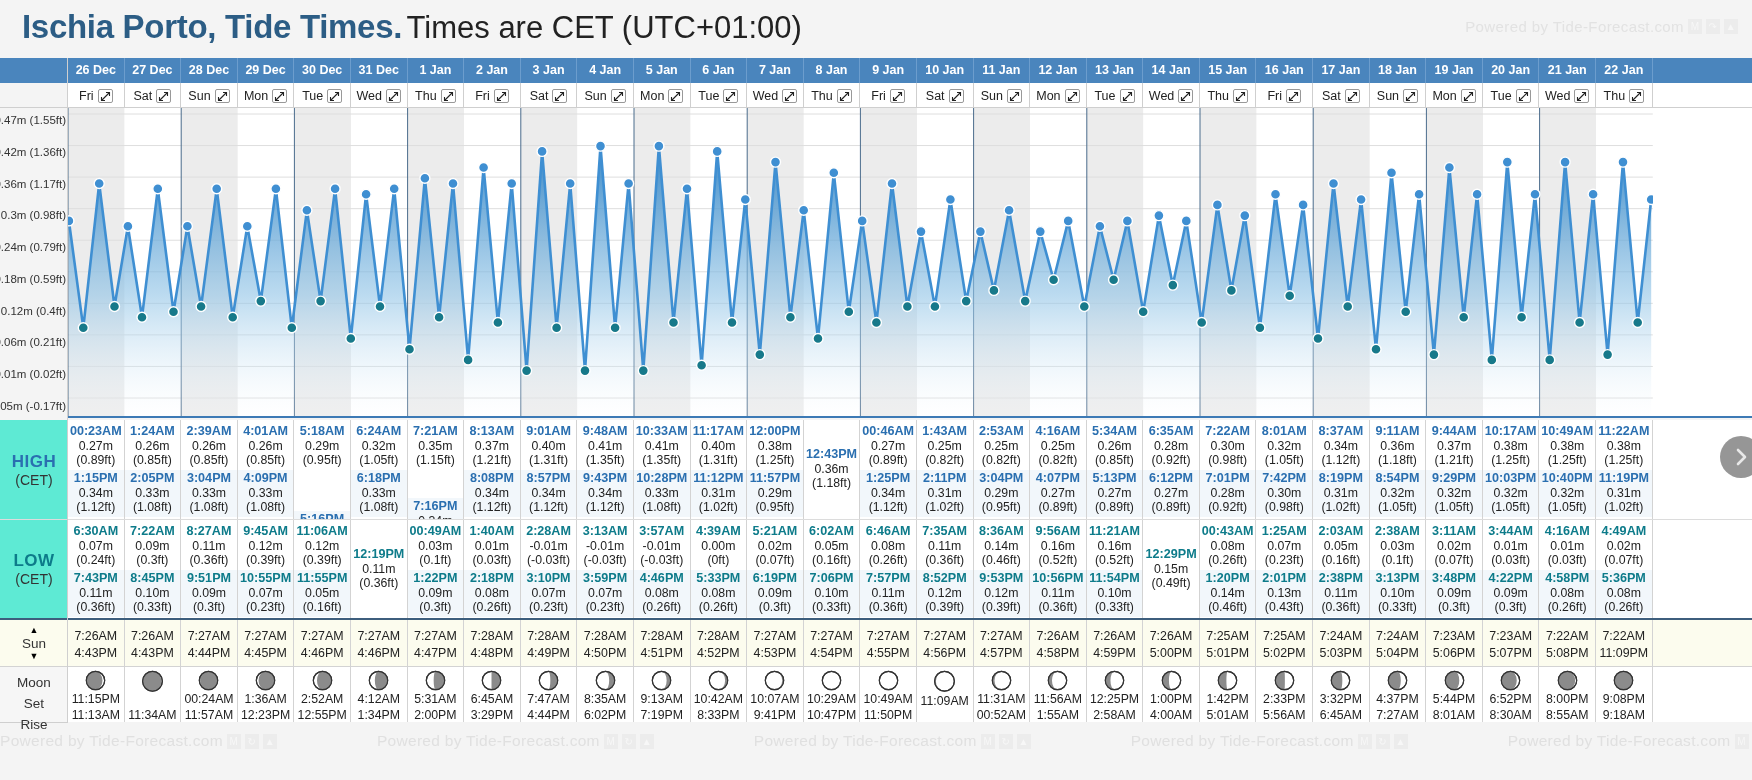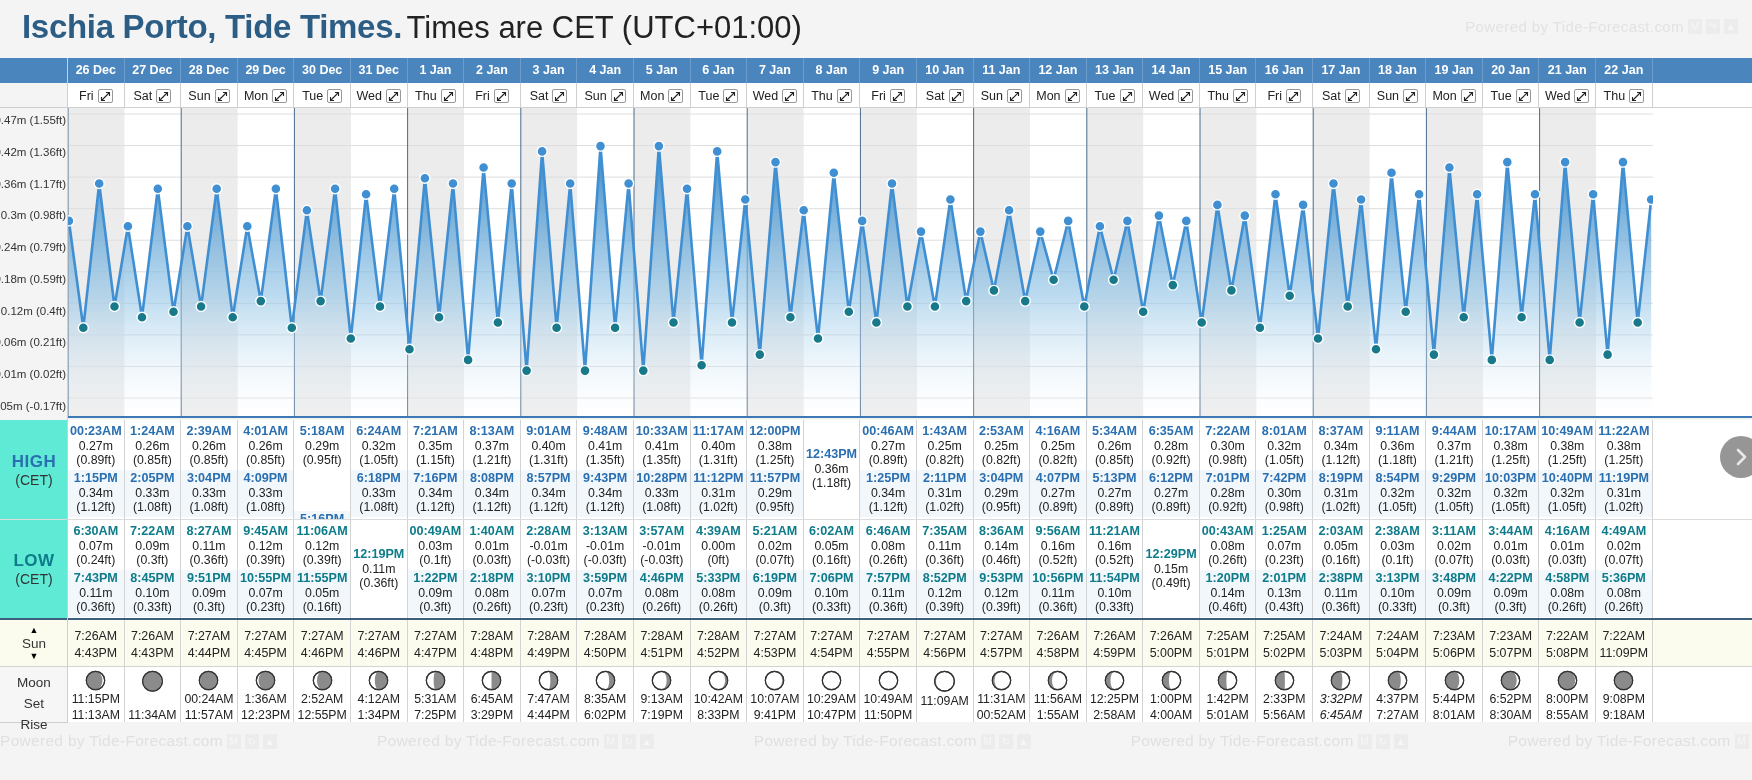--- a/index.html
+++ b/index.html
@@ -749,21 +749,21 @@
           <div class="ttime high-c">6:24AM</div>
           <div class="tmet">0.32m</div>
           <div class="tft">(1.05ft)</div>
         </div>
         <div class="tblock alt">
           <div class="ttime high-c">6:18PM</div>
           <div class="tmet">0.33m</div>
           <div class="tft">(1.08ft)</div>
         </div>
       </div>
-      <div class="tcell" style="width: 56.6px;">
+      <div class="tcell" style="width: 56.6px; gap: 28px;">
         <div class="tblock">
           <div class="ttime high-c">7:21AM</div>
           <div class="tmet">0.35m</div>
           <div class="tft">(1.15ft)</div>
         </div>
         <div class="tblock alt">
           <div class="ttime high-c">7:16PM</div>
           <div class="tmet">0.34m</div>
           <div class="tft">(1.12ft)</div>
         </div>
@@ -1532,21 +1532,21 @@
         <div class="mtime">4:12AM</div>
         <div class="mtime">1:34PM</div>
       </div>
       <div class="mcell" style="width: 56.6px;">
         <svg class="moonglyph" viewBox="0 0 24 24">
           <circle cx="12" cy="12" r="10.5" fill="#ffffff" stroke="#333" stroke-width="1.3"></circle>
           <path d="M 12 1.5 A 10.5 10.5 0 0 1 12 22.5 A 2.10 10.5 0 0 1 12 1.5 Z" fill="#8b8b8b"></path>
           <circle cx="12" cy="12" r="10.5" fill="none" stroke="#333" stroke-width="1.3"></circle>
         </svg>
         <div class="mtime">5:31AM</div>
-        <div class="mtime">7:25PM</div>
+        <div class="mtime">2:00PM</div>
       </div>
       <div class="mcell" style="width: 56.6px;">
         <svg class="moonglyph" viewBox="0 0 24 24">
           <circle cx="12" cy="12" r="10.5" fill="#ffffff" stroke="#333" stroke-width="1.3"></circle>
           <path d="M 12 1.5 A 10.5 10.5 0 0 1 12 22.5 A 0.00 10.5 0 0 0 12 1.5 Z" fill="#8b8b8b"></path>
           <circle cx="12" cy="12" r="10.5" fill="none" stroke="#333" stroke-width="1.3"></circle>
         </svg>
         <div class="mtime">6:45AM</div>
         <div class="mtime">3:29PM</div>
       </div>
@@ -1669,21 +1669,21 @@
       </div>
       <div class="mcell" style="width: 56.6px;">
         <svg class="moonglyph" viewBox="0 0 24 24">
           <circle cx="12" cy="12" r="10.5" fill="#ffffff" stroke="#333" stroke-width="1.3"></circle>
           <path d="M 12 1.5 A 10.5 10.5 0 0 0 12 22.5 A 0.42 10.5 0 0 0 12 1.5 Z" fill="#8b8b8b"></path>
           <circle cx="12" cy="12" r="10.5" fill="none" stroke="#333" stroke-width="1.3"></circle>
         </svg>
         <div class="mtime">2:33PM</div>
         <div class="mtime">5:56AM</div>
       </div>
-      <div class="mcell" style="width: 56.6px; font-style: italic;">
+      <div class="mcell" style="width: 56.6px;">
         <svg class="moonglyph" viewBox="0 0 24 24">
           <circle cx="12" cy="12" r="10.5" fill="#ffffff" stroke="#333" stroke-width="1.3"></circle>
           <path d="M 12 1.5 A 10.5 10.5 0 0 0 12 22.5 A 2.10 10.5 0 0 0 12 1.5 Z" fill="#8b8b8b"></path>
           <circle cx="12" cy="12" r="10.5" fill="none" stroke="#333" stroke-width="1.3"></circle>
         </svg>
         <div class="mtime">3:32PM</div>
         <div class="mtime">6:45AM</div>
       </div>
       <div class="mcell" style="width: 56.6px;">
         <svg class="moonglyph" viewBox="0 0 24 24">

